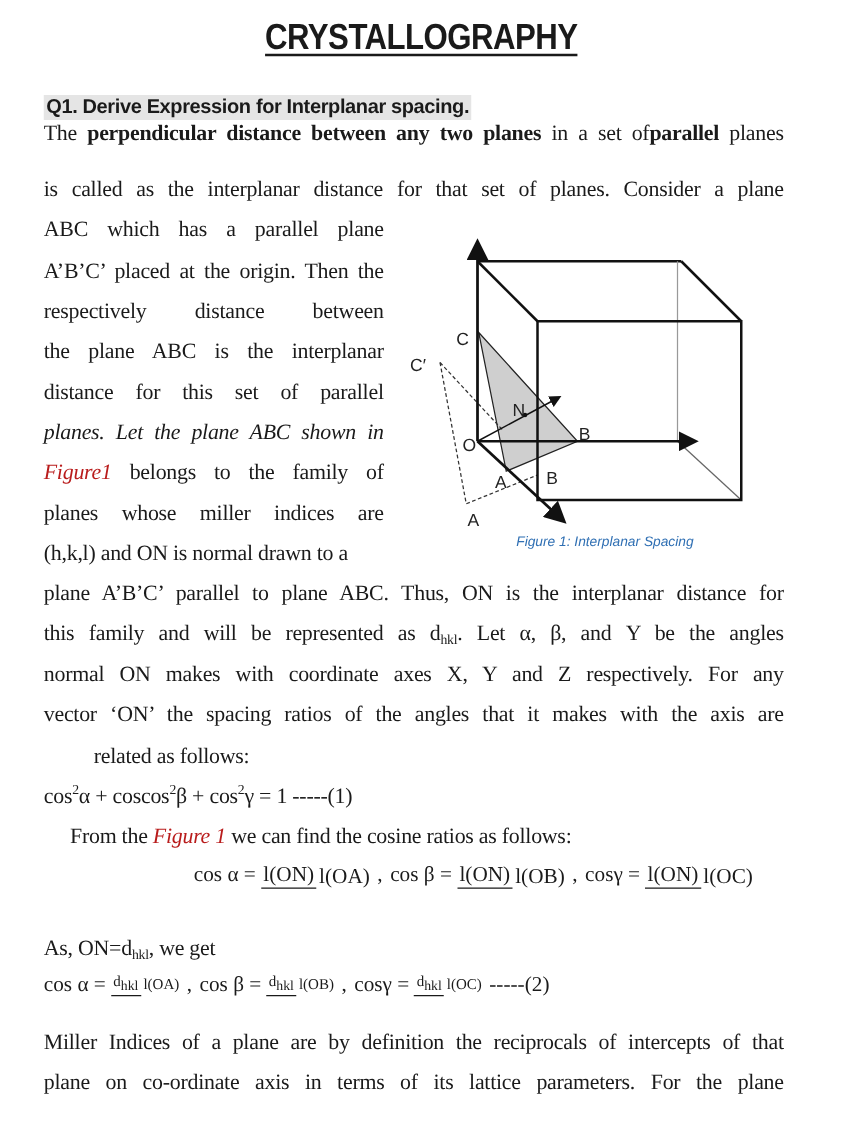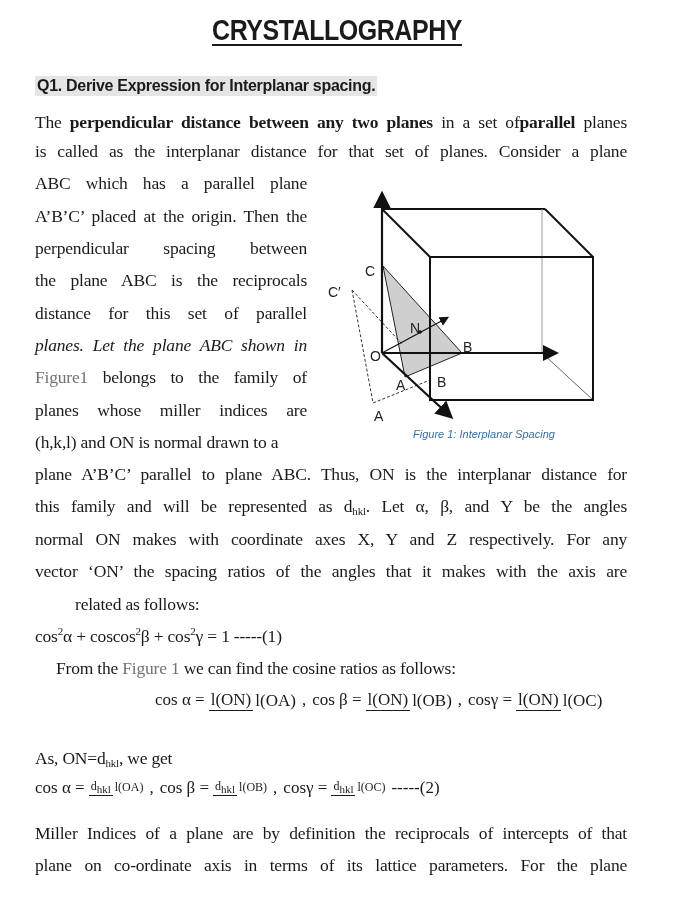--- a/index.html
+++ b/index.html
@@ -9,46 +9,46 @@
            font-family: "Liberation Sans", "DejaVu Sans", sans-serif; font-size: 29px; font-weight: bold;
            text-decoration: underline; text-decoration-thickness: 2px; text-underline-offset: 4px;
            letter-spacing: -0.5px; transform: scaleX(0.86); }
   .q { position: absolute; left: 35px; top: 76px; font-family: "Liberation Sans", "DejaVu Sans", sans-serif;
        font-size: 16px; font-weight: bold; background: #e5e5e5; padding: 1px 2px; letter-spacing: -0.3px; }
   .line { position: absolute; left: 35px; font-size: 17.5px; white-space: nowrap; letter-spacing: -0.2px; }
   .full { width: 592px; text-align: justify; text-align-last: justify; }
   .narrow { width: 272px; text-align: justify; text-align-last: justify; }
   .plain { }
   b { font-weight: bold; }
-  .fig-link { color: #737373; }
+  .fig-link { color: #b91c1c; font-style: italic; }
   .caption { position: absolute; left: 413px; top: 428px; font-family: Liberation Sans, sans-serif;
              font-size: 11px; font-style: italic; color: #2f6fb3; }
   .fig { position: absolute; left: 320px; top: 180px; }
   sub { font-size: 11px; vertical-align: -3px; }
   sup { font-size: 11px; vertical-align: 7px; line-height: 0; }
   .eq { position: absolute; font-size: 17px; display: flex; align-items: center; white-space: nowrap; }
   .frac { display: inline-flex; flex-direction: row; align-items: center; margin: 0 4px; }
   .frac .num { border-bottom: 1px solid #1a1a1a; padding: 0 2px; line-height: 1.15; }
   .frac .den { padding: 0 2px; line-height: 1.15; }
   .eq.small .frac { font-size: 12px; }
   .sp { display: inline-block; width: 6px; }
 </style>
 </head>
 <body>
 
 <div class="title">CRYSTALLOGRAPHY</div>
 <div class="q">Q1. Derive Expression for Interplanar spacing.</div>
 
-<div class="line full" style="top:112px;"><span>The </span><b>perpendicular distance between any two planes</b><span> in a set of</span><b>parallel</b><span> planes</span></div>
+<div class="line full" style="top:96px;"><span>The </span><b>perpendicular distance between any two planes</b><span> in a set of</span><b>parallel</b><span> planes</span></div>
 <div class="line full" style="top:141px;">is called as the interplanar distance for that set of planes. Consider a plane</div>
 
 <div class="line narrow" style="top:173px;">ABC which has a parallel plane</div>
 <div class="line narrow" style="top:206px;">A’B’C’ placed at the origin. Then the</div>
-<div class="line narrow" style="top:238px;">perpendicular spacing between</div>
-<div class="line narrow" style="top:270px;">the plane ABC is the reciprocals</div>
+<div class="line narrow" style="top:238px;">respectively distance between</div>
+<div class="line narrow" style="top:270px;">the plane ABC is the interplanar</div>
 <div class="line narrow" style="top:303px;font-family:Liberation Serif, serif;">distance for this set of parallel</div>
 <div class="line narrow" style="top:335px;font-style:italic;">planes. Let the plane ABC shown in</div>
 <div class="line narrow" style="top:367px;"><span class="fig-link">Figure1</span><span> belongs to the family of</span></div>
 <div class="line narrow" style="top:400px;">planes whose miller indices are</div>
 <div class="line plain" style="top:432px;">(h,k,l) and ON is normal drawn to a</div>
 
 <svg class="fig" width="300" height="250" viewBox="320 180 300 250">
   <defs>
     <marker id="arr" markerWidth="8" markerHeight="8" refX="6" refY="4" orient="auto">
       <path d="M0,0 L8,4 L0,8 z" fill="#111"></path>

